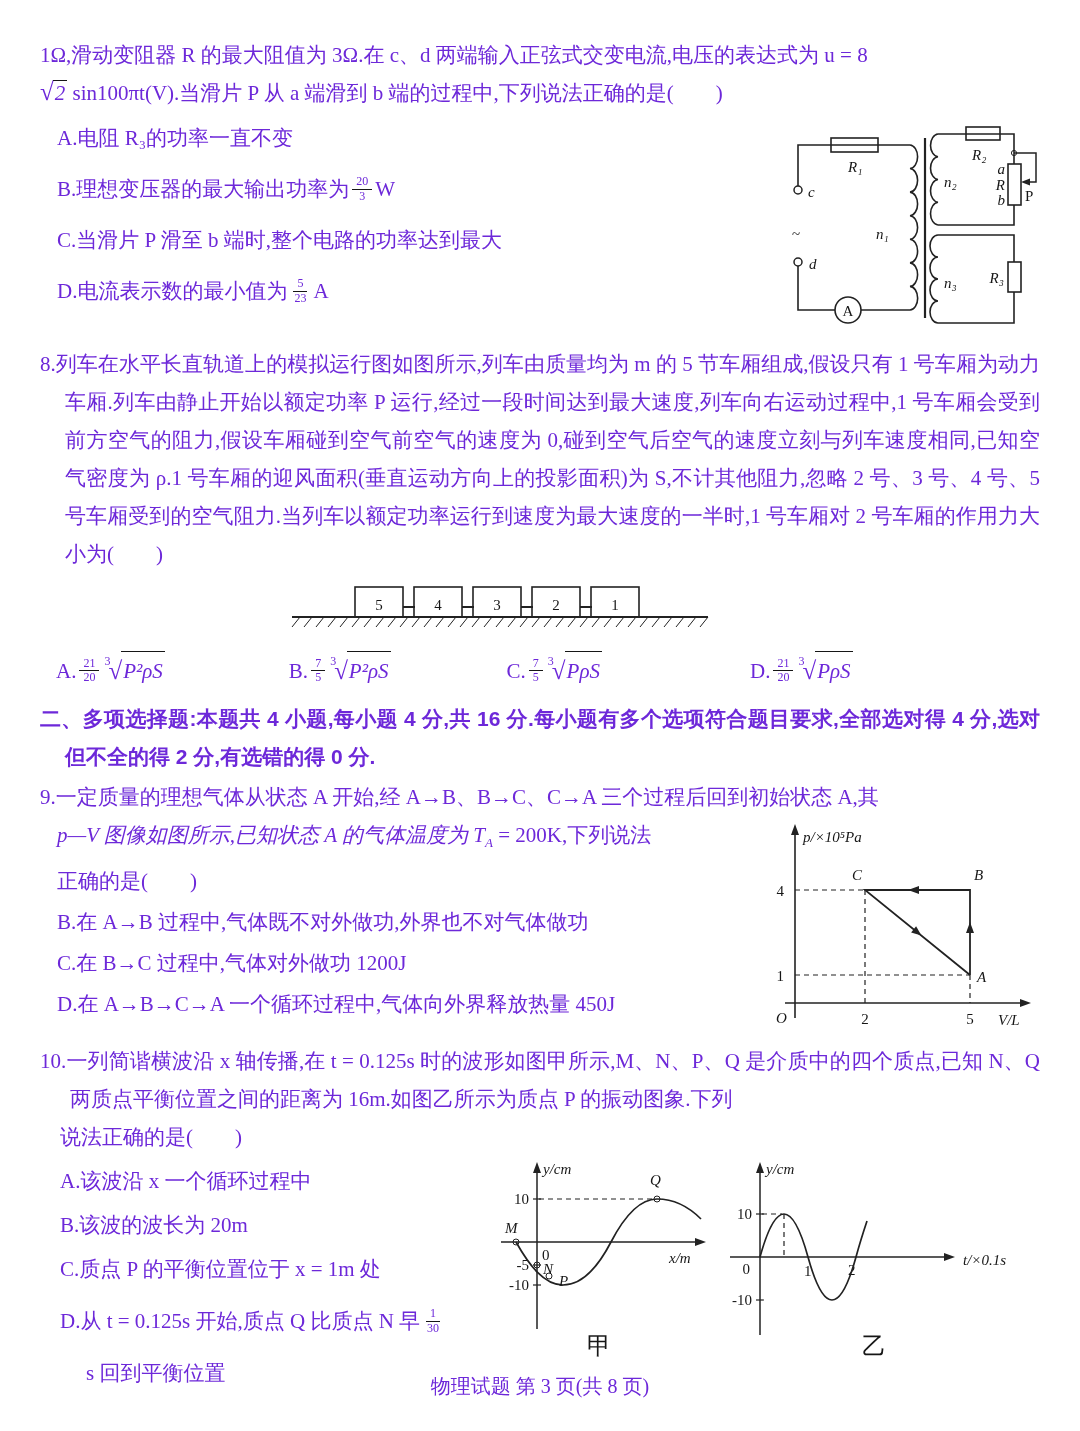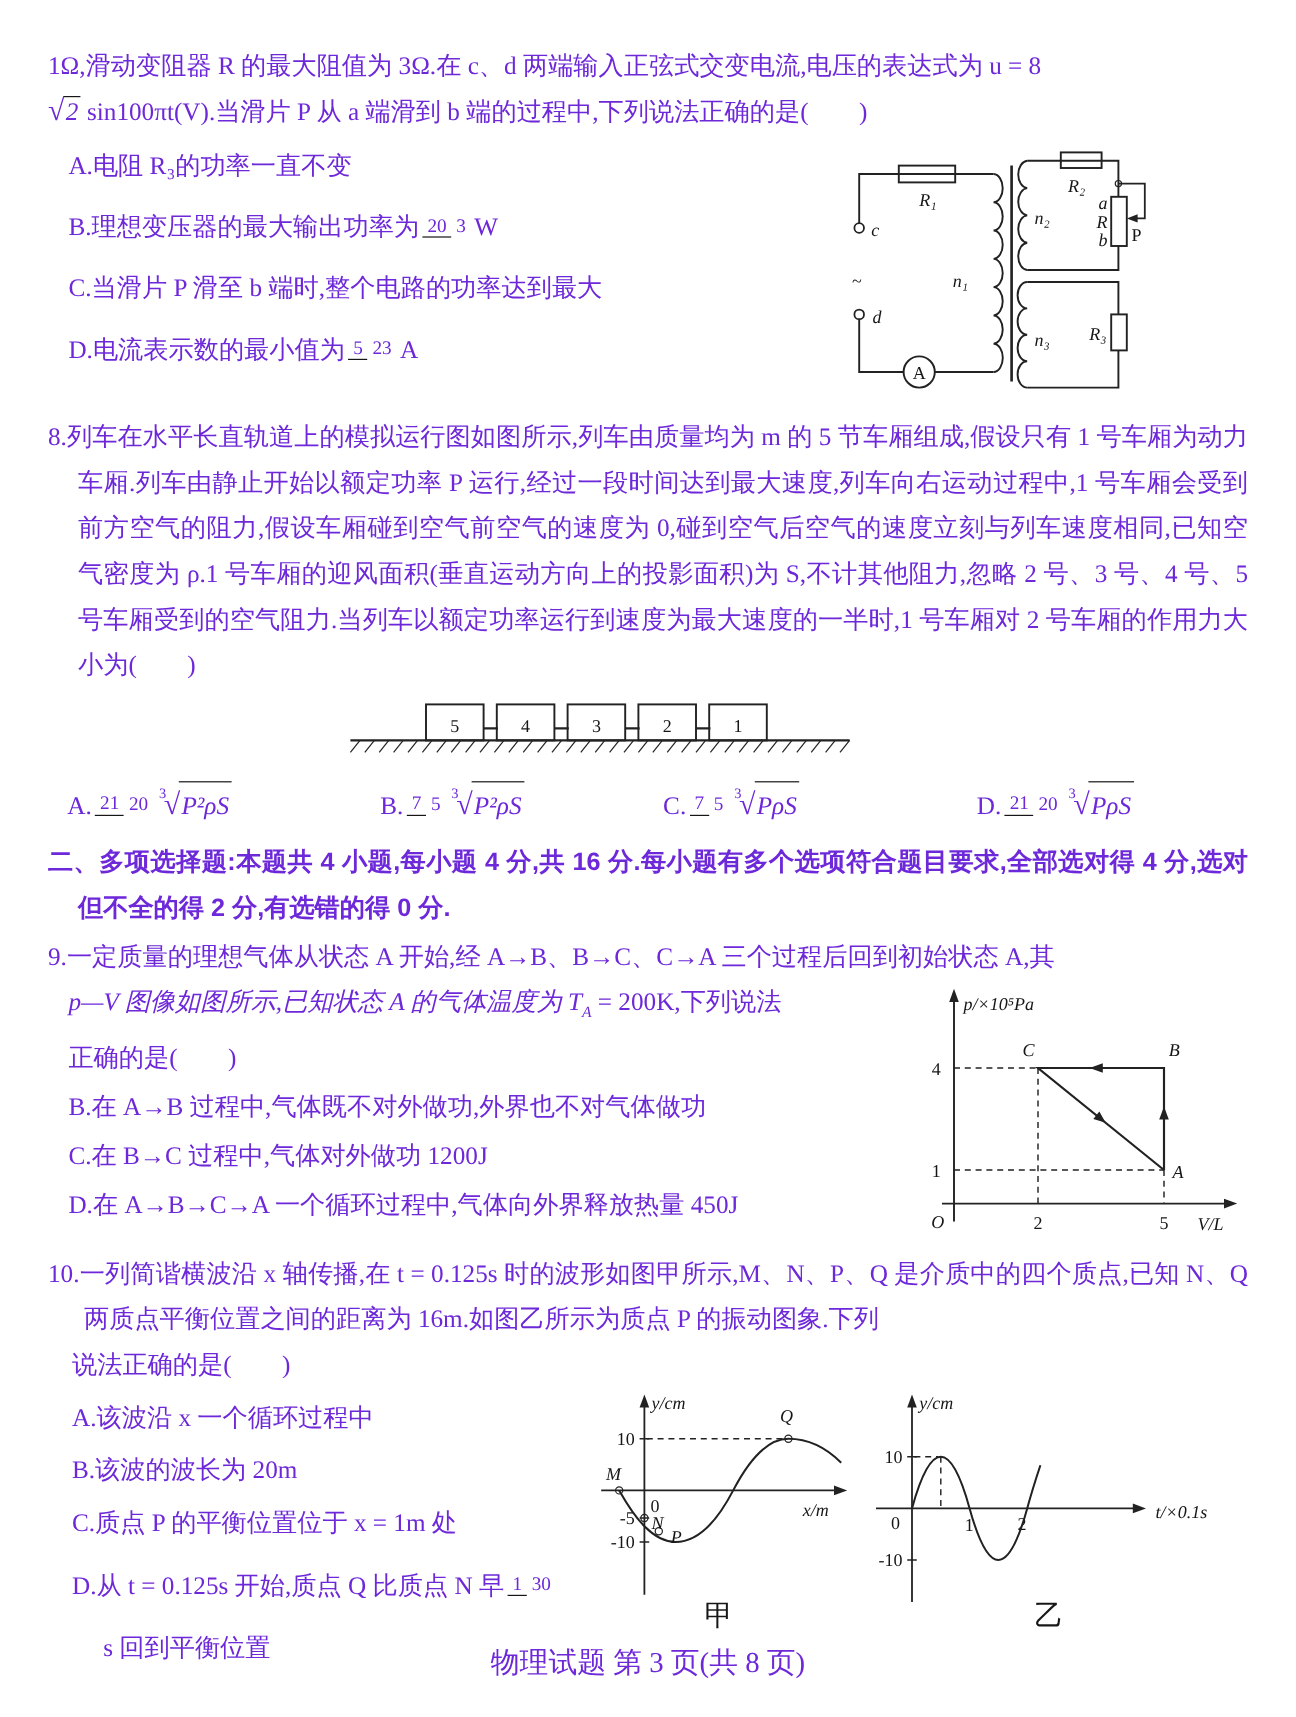--- a/index.html
+++ b/index.html
@@ -13,53 +13,53 @@
   p{margin:0;}
   .just{text-align:justify;}
   .hang8{padding-left:25px;text-indent:-25px;}
   .hang10{padding-left:30px;text-indent:-30px;}
   .hanghdr{padding-left:25px;text-indent:-25px;}
   .hdr{font-family:"Liberation Sans","DejaVu Sans",sans-serif;font-weight:700;margin:4px 0 2px 0;}
   .row{display:flex;}
   .it{font-style:italic;}
   sub{font-size:13px;font-style:italic;}
   
-  .frac{display:inline-flex;align-items:center;vertical-align:middle;
-        line-height:1.12;font-size:16px;margin:0 3px;}
+  .frac{display:inline-flex;flex-direction:column;align-items:center;vertical-align:middle;
+        line-height:1.12;font-size:12px;margin:0 3px;}
   .frac .num{border-bottom:1.6px solid #161616;padding:0 4px;}
   .frac .den{padding:0 4px;}
   
   .surdchar{font-size:25px;line-height:1;}
   .radover{border-top:1.6px solid #161616;padding:0 2px;margin-left:-1px;font-style:italic;}
   .ridx{font-size:12px;line-height:1;align-self:flex-start;margin:4px -2px 0 2px;}
   
   .q7row{margin-top:2px;}
   .q7opts{flex:1;padding-left:17px;}
   .q7opts .opt{margin:5px 0;}
   .optfrac{display:flex;align-items:center;min-height:54px;}
-  .circuitwrap{margin-right:82px;margin-top:4px;text-decoration:underline;}
+  .circuitwrap{margin-top:4px;text-decoration:underline;}
   
   .trainwrap{margin:4px 0 2px 250px;}
   .q8opts{display:flex;padding:2px 8px 2px 16px;margin-bottom:8px;}
   .q8opt{display:inline-flex;align-items:center;}
   .sp1{width:124px;} .sp2{width:116px;} .sp3{width:148px;}
   
   .q9left{width:695px;padding-left:17px;}
   .q9left .opt{margin:3px 0;}
   .pvwrap{width:305px;padding-top:2px;}
   
   .q10left{width:462px;padding-left:20px;}
   .q10left .opt{margin:6px 0;}
   .figswrap{display:flex;gap:6px;align-items:center;}
   .tailline{padding-left:26px;}
   
   .fig text{font-family:"Liberation Serif","DejaVu Serif",serif;font-size:15px;fill:#161616;}
   .fig .cap{font-size:24px;}
   .fig line,.fig path,.fig rect,.fig circle,.fig polyline{stroke:#222;fill:none;}
-  .footer{position:absolute;left:0;right:0;bottom:26px;text-align:center;font-size:24px;margin-top:47px;}
+  .footer{position:absolute;left:0;right:0;bottom:26px;text-align:center;font-size:20px;margin-top:47px;}
 </style>
 </head>
 <body>
 
 <div class="page">
 
   <section>
     <p class="just">1Ω,滑动变阻器 R 的最大阻值为 3Ω.在 c、d 两端输入正弦式交变电流,电压的表达式为 u = 8</p>
     <p><span class="surdchar">√</span><span class="radover">2</span><span> sin100πt(V).当滑片 P 从 a 端滑到 b 端的过程中,下列说法正确的是(　　)</span></p>
 

